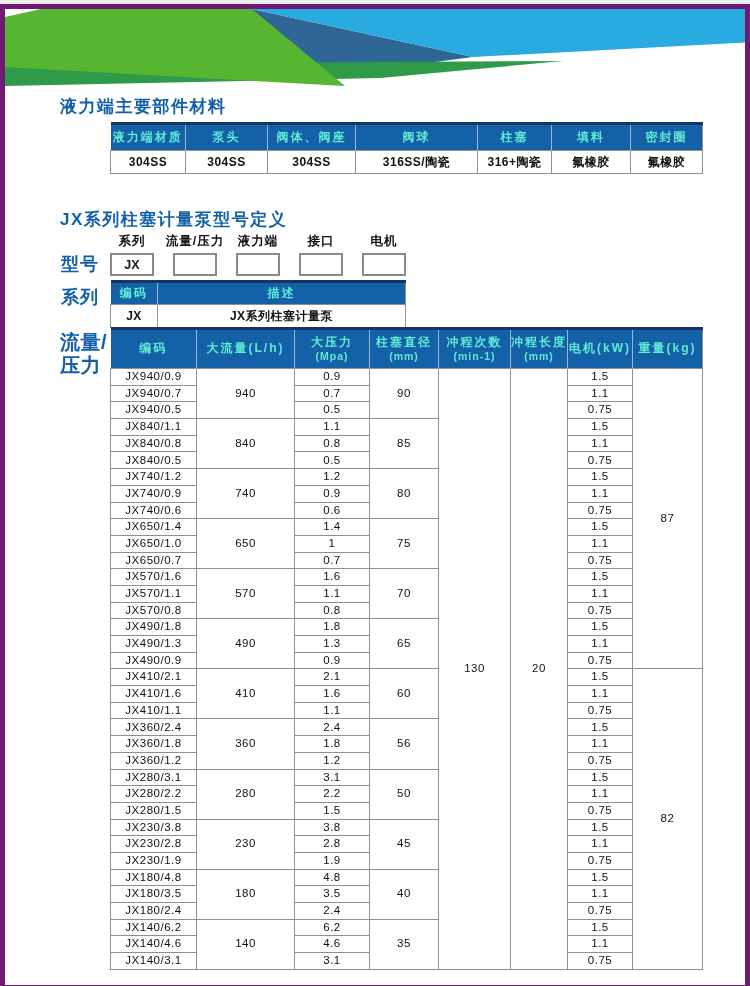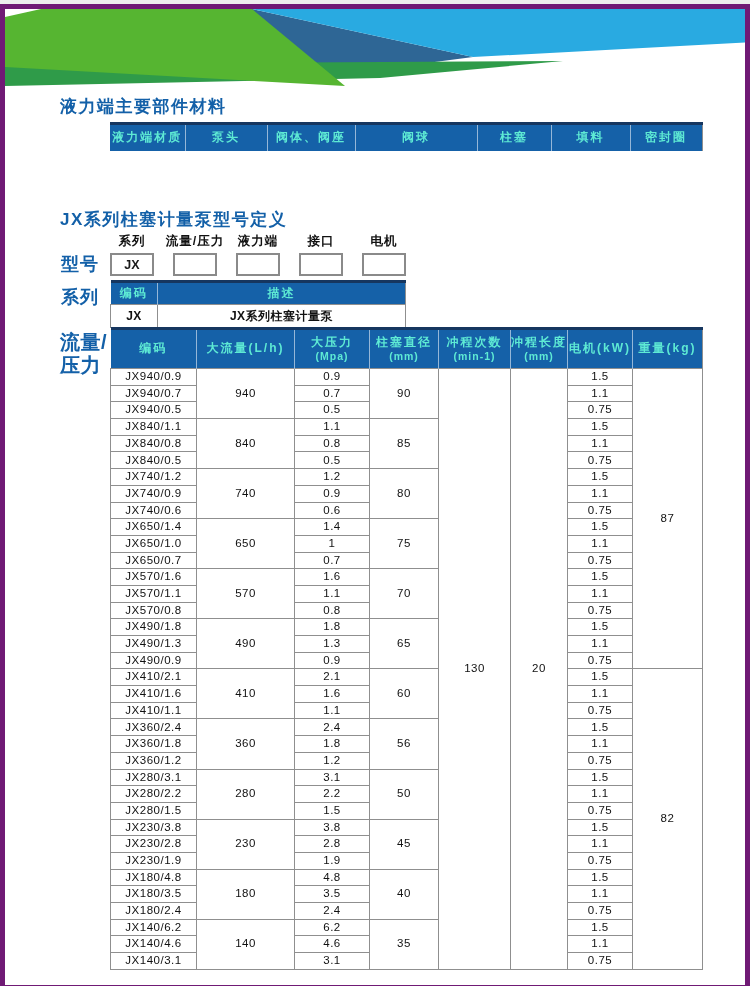--- a/index.html
+++ b/index.html
@@ -82,20 +82,29 @@
           <th>液力端材质</th>
           <th>泵头</th>
           <th>阀体、阀座</th>
           <th>阀球</th>
           <th>柱塞</th>
           <th>填料</th>
           <th>密封圈</th>
         </tr>
       </thead>
     <tbody id="mat-body">
+        <tr>
+          <td>304SS</td>
+          <td>304SS</td>
+          <td>304SS</td>
+          <td>316SS/陶瓷</td>
+          <td>316+陶瓷</td>
+          <td>氟橡胶</td>
+          <td>氟橡胶</td>
+        </tr>
       </tbody>
   </table>
 
   <div class="sec-title t2">JX系列柱塞计量泵型号定义</div>
 
   <div class="side-label" style="top:243px;">型号</div>
   <div class="model-fields" id="model-fields">
       <div class="mf" style="left: 87px; top: 224px; width: 80px;">
         <span class="mf-label">系列</span>
         <span class="mf-box">JX</span>

